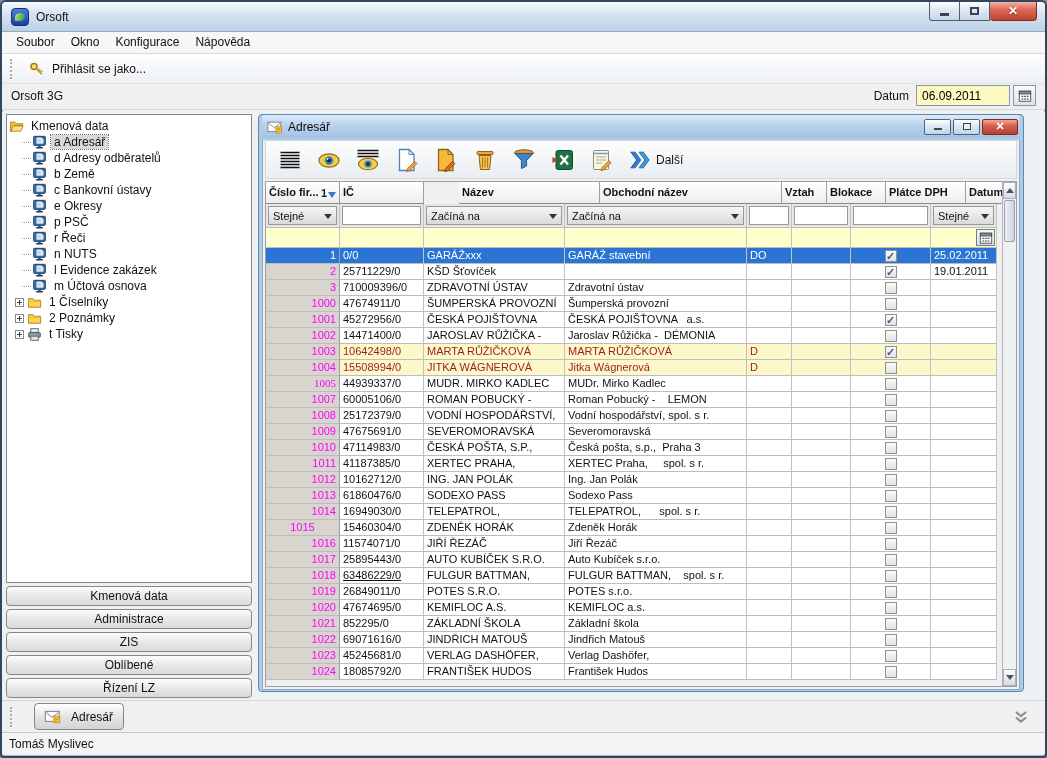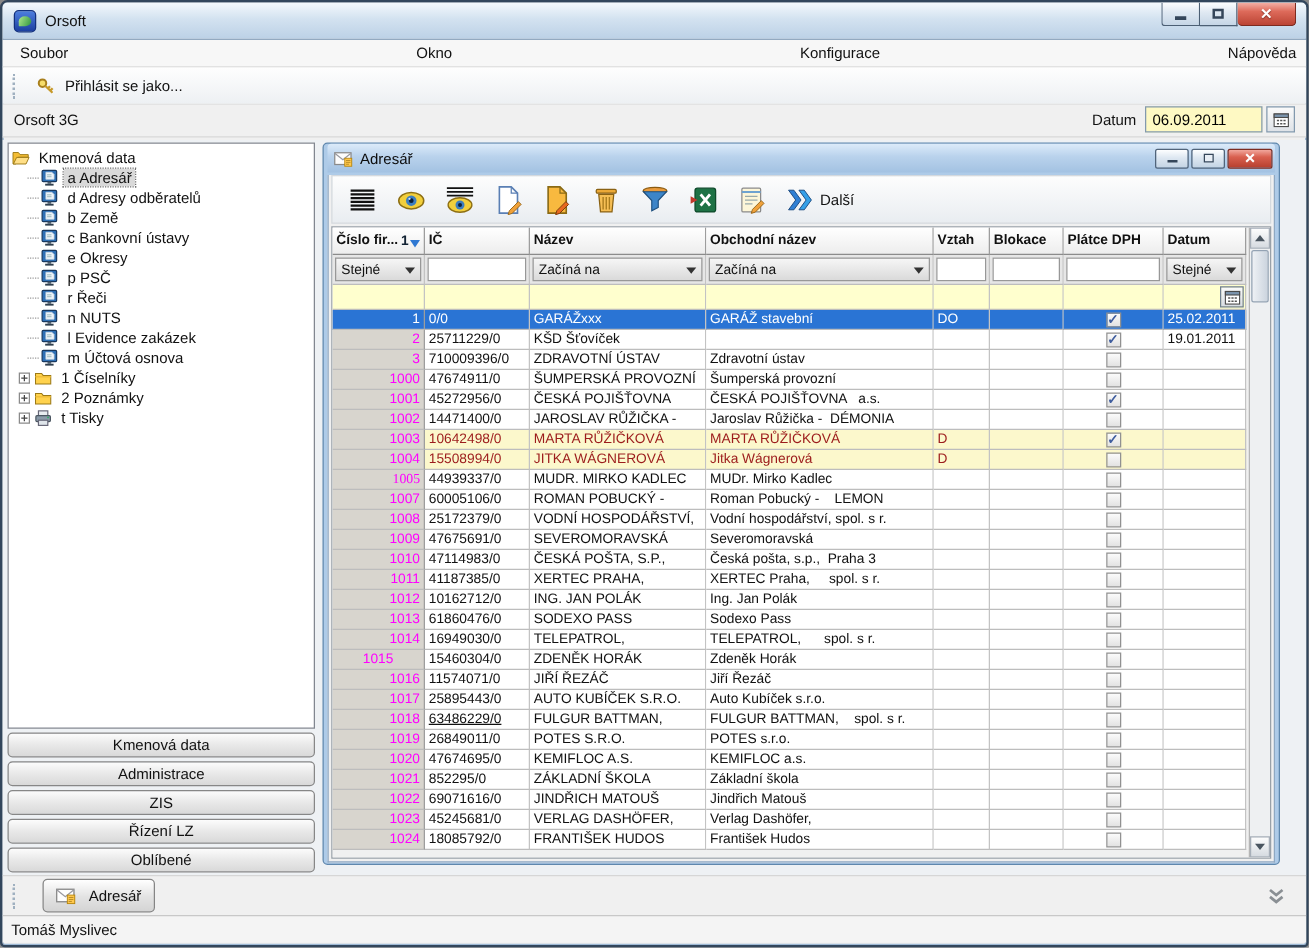--- a/index.html
+++ b/index.html
@@ -24,21 +24,21 @@
     background:linear-gradient(#fdfeff,#dfe8f2 45%,#c6d6e6); display:flex; align-items:center; justify-content:center; }
   .wb.min{ width:31px; border-radius:0 0 0 3px; }
   .wb.max{ width:30px; border-left:none; }
   .wb.close{ width:47px; margin-right:8px; border-left:none; border-radius:0 0 4px 4px;
     background:linear-gradient(#f4b2a8,#dd6a5a 40%,#bb4434); border-color:#7c2b20; }
   .gl-min{ width:9px; height:3px; background:#35465a; margin-top:6px;}
   .gl-max{ width:9px; height:8px; border:2px solid #35465a; }
   .gl-close{ color:#fff; font-weight:bold; font-size:12px; text-shadow:0 1px 1px #7c2b20; }
   
   .menubar{ height:22px; background:#f7f7f7; border-bottom:1px solid #dcdcdc;
-    display:flex; align-items:center; padding-left:6px;justify-content:space-between; }
+    display:flex; align-items:center; padding-left:6px; }
   .menu-item{ padding:2px 8px 3px 8px; cursor:default; }
   
   .toolbar1{ height:30px; background:linear-gradient(#fefefe,#edf0f3); display:flex; align-items:center;
     border-bottom:1px solid #e3e3e3; }
   .grip{ width:3px; height:20px; margin:0 7px 0 8px; border-left:2px dotted #9fb0c0; }
   .login-btn{ display:flex; align-items:center; gap:7px; padding:3px 9px; border-radius:3px; }
   .icon16{ width:16px; height:16px; display:inline-block; }
   .icon16 svg, .icon24 svg, .icon20 svg { width:100%; height:100%; display:block; }
   .toolbar2{ height:26px; display:flex; align-items:center; padding:0 9px 2px 9px; background:#f0f0f0;
     border-bottom:1px solid #d8d8d8; }
@@ -381,22 +381,22 @@
                 <circle cx="12.2" cy="7.4" r="0.8" fill="#3a6"></circle>
               </svg>
             </span>
             <span class="lbl">t Tisky</span>
           </div>
         </div>
       <div class="nav-buttons">
           <div class="nav-btn">Kmenová data</div>
           <div class="nav-btn">Administrace</div>
           <div class="nav-btn">ZIS</div>
+          <div class="nav-btn">Oblíbené</div>
           <div class="nav-btn">Řízení LZ</div>
-          <div class="nav-btn">Oblíbené</div>
         </div>
     </div>
 
     <div class="mdi">
       <div class="child">
         <div class="child-titlebar">
           <span class="icon16">
               <svg viewBox="0 0 16 16">
                 <rect x="0.8" y="3.2" width="13" height="9.4" fill="#fdfdfd" stroke="#8a8a8a"></rect>
                 <path d="M0.8 3.6l6.5 5.2 6.5-5.2" fill="none" stroke="#9a9aa0"></path>
@@ -489,21 +489,21 @@
                   </svg>
                 </span>
                 <span>Další</span>
               </div>
             </div>
           <div class="grid-wrap">
             <div class="grid">
                 <div class="g-row header-row">
                   <div class="g-cell" style="width: 74px;"><span>Číslo fir...</span><span class="sort-wrap"><span class="sort-num">1</span><span class="sort-arrow"></span></span></div>
                   <div class="g-cell" style="width: 84px;"><span>IČ</span></div>
-                  <div class="g-cell" style="width: 141px;"><span>Název</span></div>
+                  <div class="g-cell" style="width: 141px; margin-left: 35px;"><span>Název</span></div>
                   <div class="g-cell" style="width: 182px;"><span>Obchodní název</span></div>
                   <div class="g-cell" style="width: 45px;"><span>Vztah</span></div>
                   <div class="g-cell" style="width: 59px;"><span>Blokace</span></div>
                   <div class="g-cell" style="width: 80px;"><span>Plátce DPH</span></div>
                   <div class="g-cell" style="width: 66px;"><span>Datum</span></div>
                 </div>
                 <div class="g-row filter-row">
                   <div class="g-cell" style="width: 74px;"><div class="dd"><span>Stejné</span><span class="dd-arrow"></span></div></div>
                   <div class="g-cell" style="width: 84px;"><div class="f-input"></div></div>
                   <div class="g-cell" style="width: 141px;"><div class="dd"><span>Začíná na</span><span class="dd-arrow"></span></div></div>

